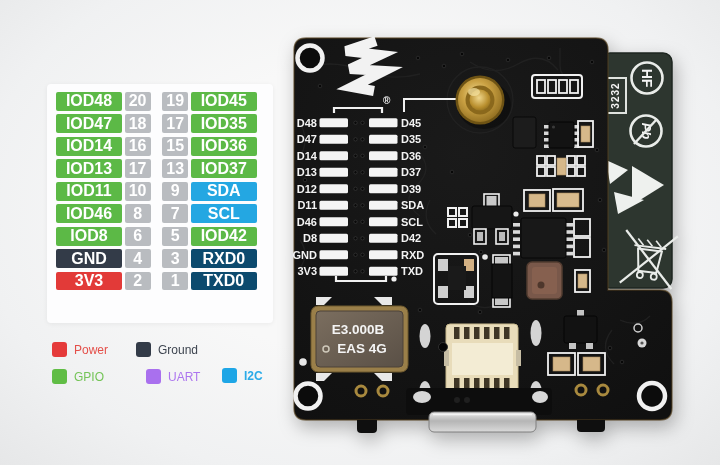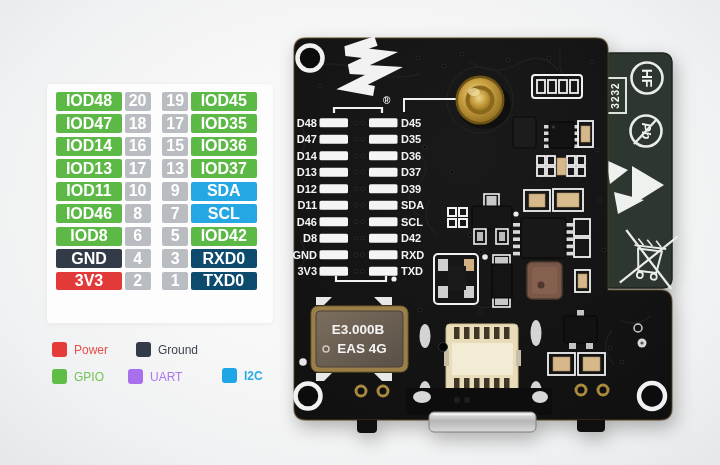--- a/index.html
+++ b/index.html
@@ -109,21 +109,21 @@
       <span class="lt">Power</span>
     </div>
     <div class="legend-item lg-ground" style="left:136px;top:342px;">
       <span class="sw"></span>
       <span class="lt">Ground</span>
     </div>
     <div class="legend-item lg-gpio" style="left:52px;top:369px;">
       <span class="sw"></span>
       <span class="lt">GPIO</span>
     </div>
-    <div class="legend-item lg-uart" style="left:128px;top:369px;text-align:right;">
+    <div class="legend-item lg-uart" style="left:146px;top:369px;text-align:right;">
       <span class="sw"></span>
       <span class="lt">UART</span>
     </div>
     <div class="legend-item lg-i2c" style="left:222px;top:368px;font-weight:bold;">
       <span class="sw"></span>
       <span class="lt">I2C</span>
     </div>
   </div>
 
   <svg class="pcb-svg" width="720" height="465" viewBox="0 0 720 465">

